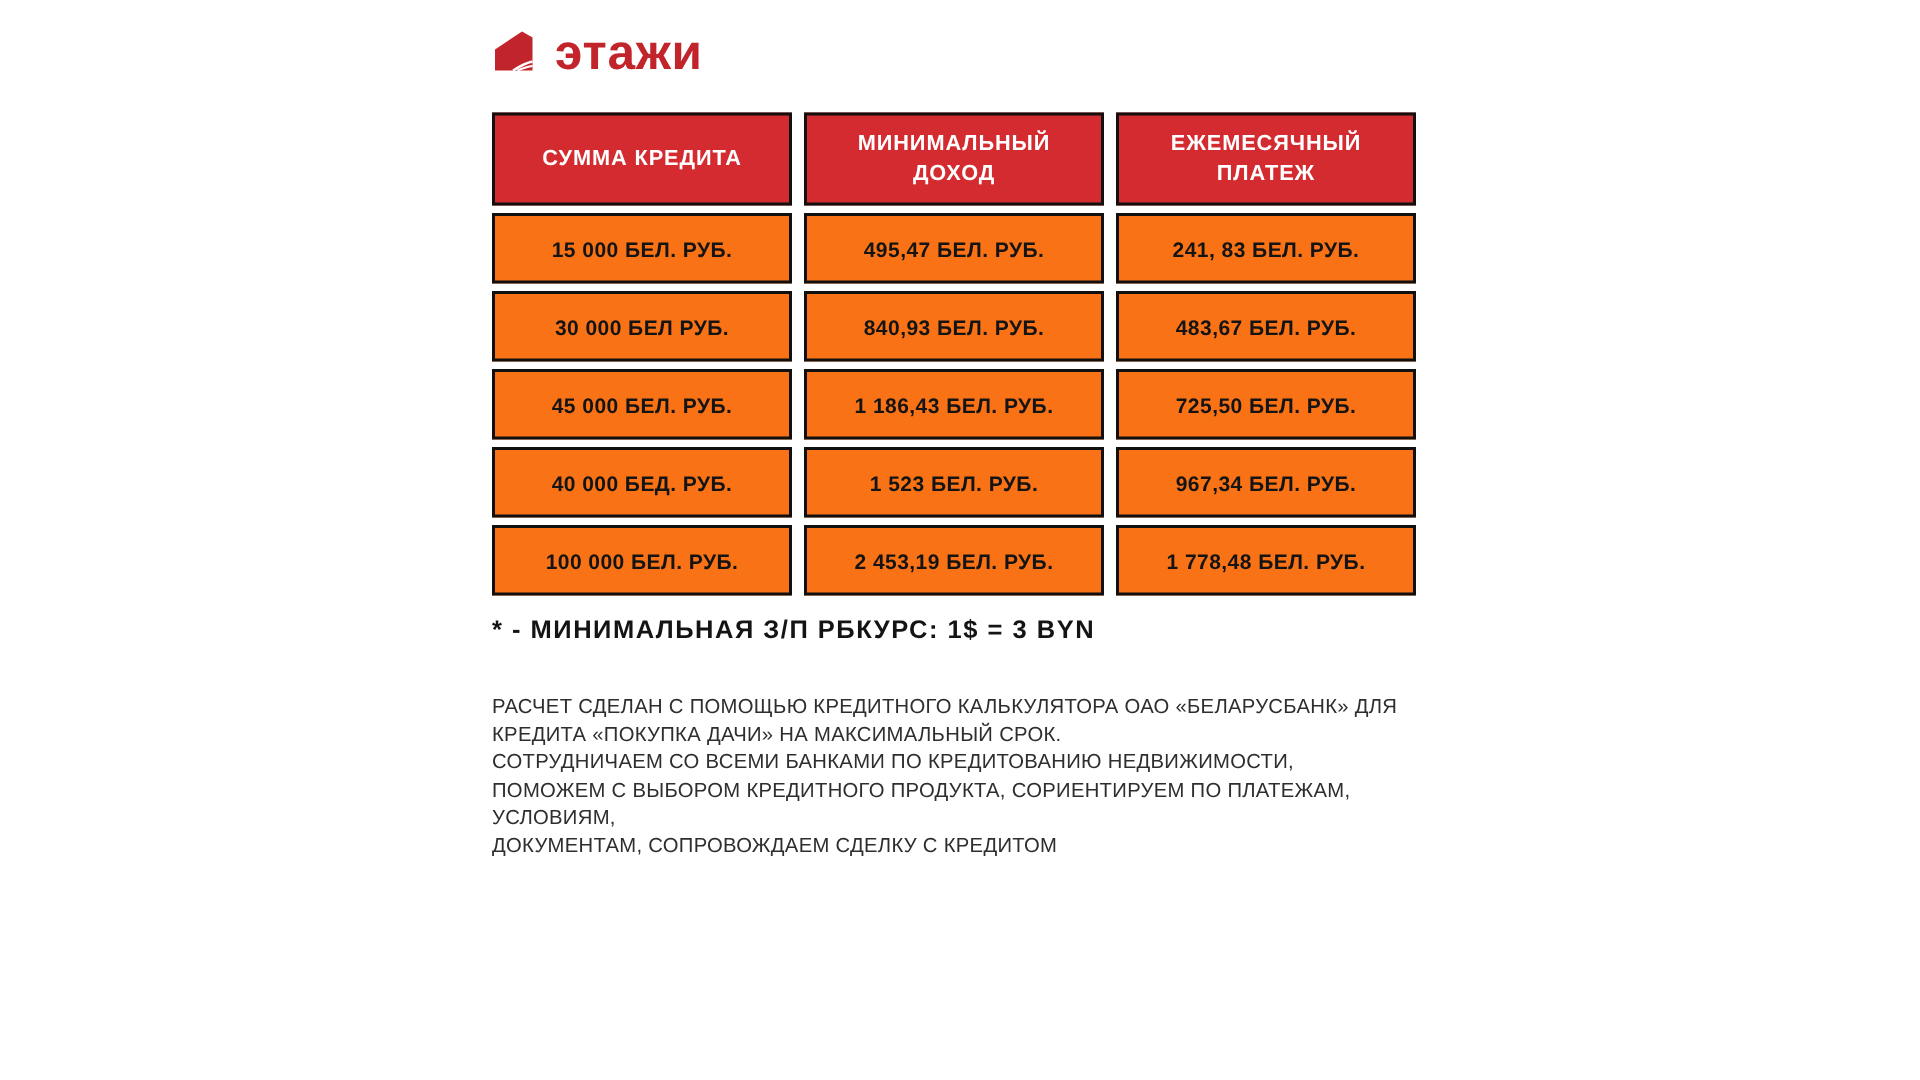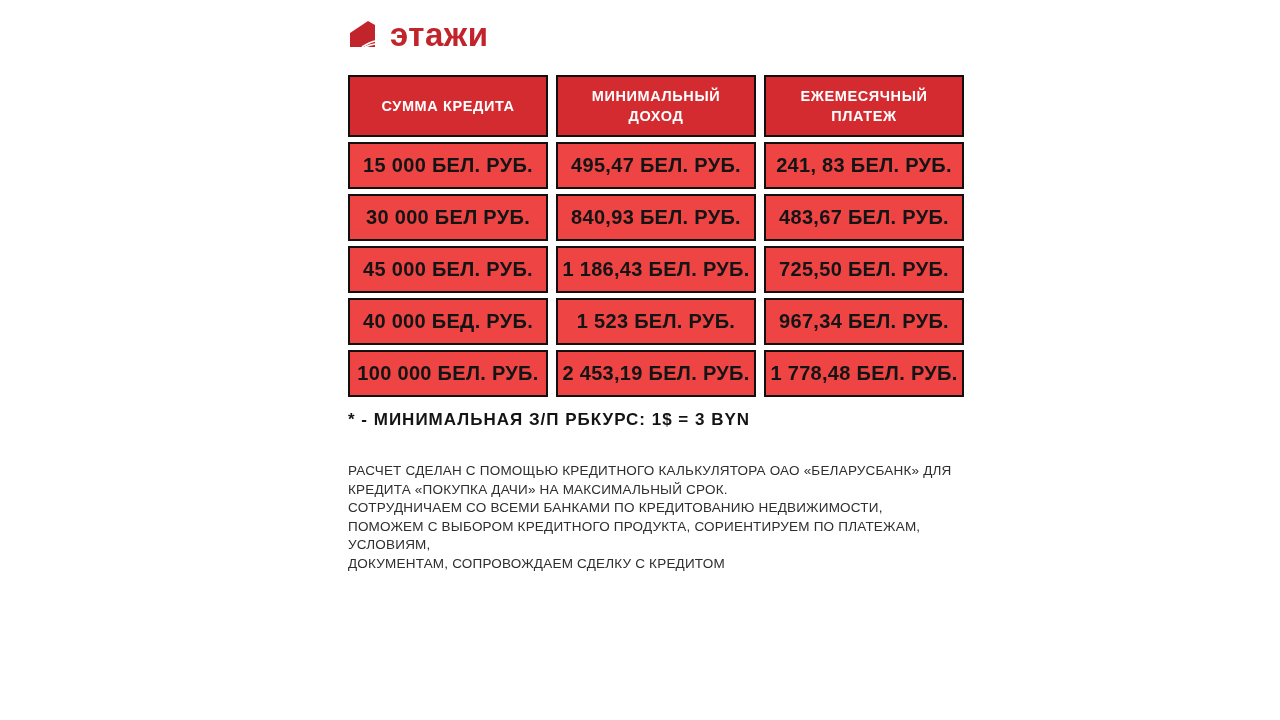--- a/index.html
+++ b/index.html
@@ -4,21 +4,21 @@
 <style>
   * { margin: 0; padding: 0; box-sizing: border-box; }
   html, body {
     width: 1280px; height: 720px;
     background: #ffffff;
     font-family: "Liberation Sans", sans-serif;
     overflow: hidden;
   }
   .page {
     position: absolute;
-    left: 348px; top: 16px;
+    left: 328px; top: 16px;
     width: 620px;
   }
   
   .logo-row {
     display: flex; align-items: center; gap: 10px;
     margin-bottom: 16px;
   }
   .logo-icon svg { display: block; }
   .logo-text {
     color: #c2242b;
@@ -53,24 +53,24 @@
     color: #ffffff;
     width: 197px;
     height: 62px;
     font-size: 14.5px;
     font-weight: 700;
     letter-spacing: 0.6px;
     line-height: 20px;
     padding: 4px 28px;
   }
   table.credit-table td {
-    background: #ef4444;
+    background: #f97316;
     color: #141414;
     height: 47px;
-    font-size: 20px;
+    font-size: 14px;
     font-weight: 700;
     letter-spacing: 0.3px;
   }
   
   .footnote-row {
     display: flex;
     align-items: baseline;
     margin-top: 8px;
     width: 616px;
   }

